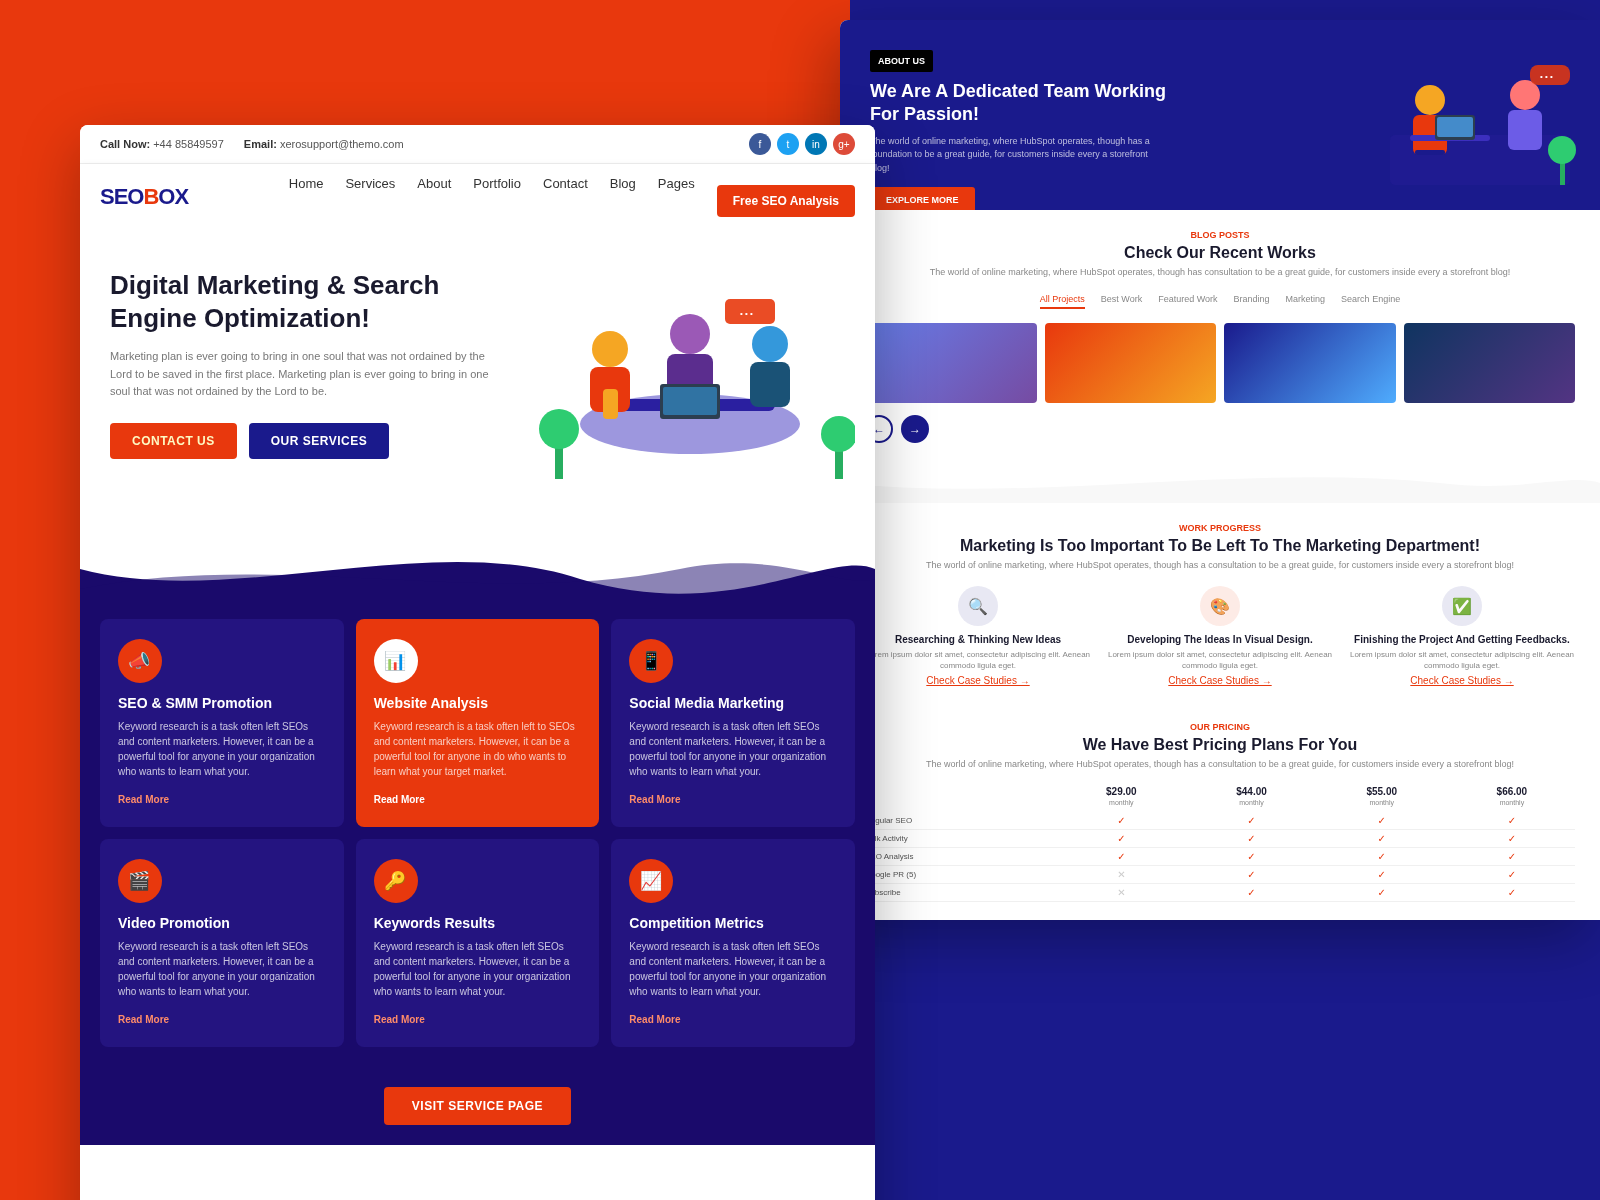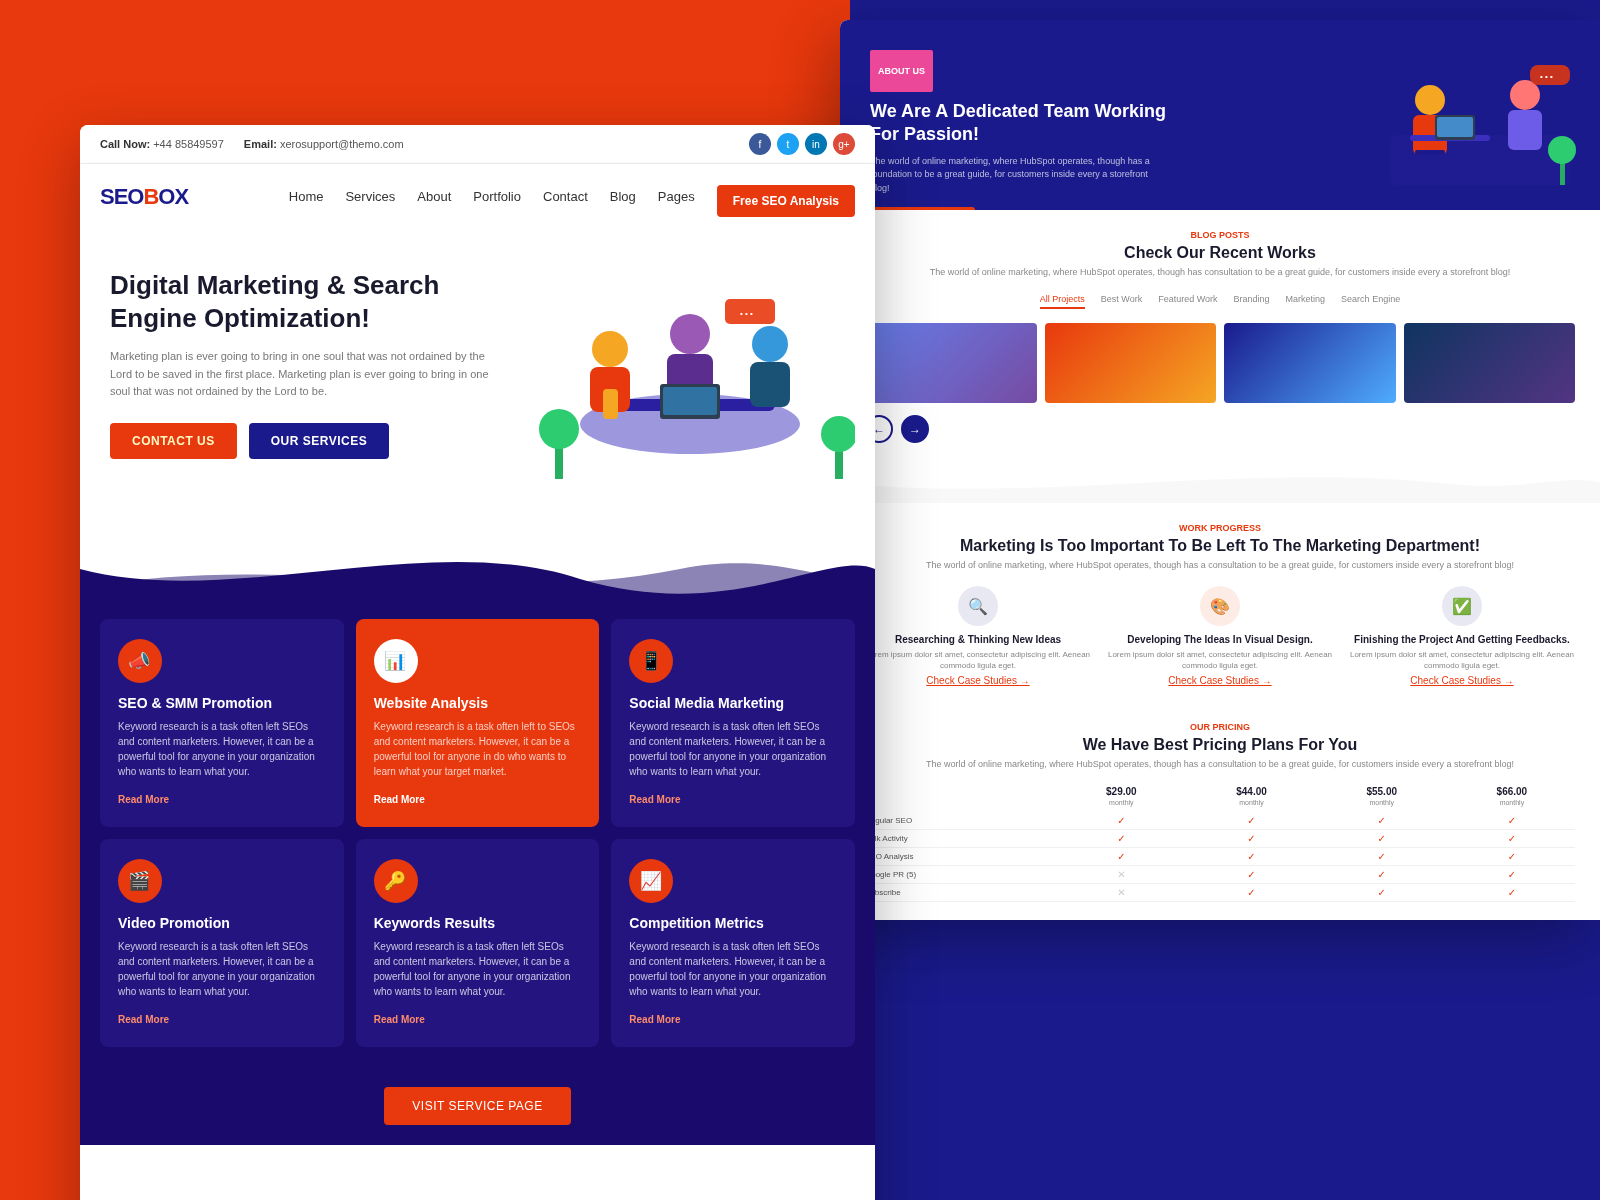--- a/index.html
+++ b/index.html
@@ -79,21 +79,21 @@
       justify-content: space-between;
       box-shadow: 0 2px 8px rgba(0,0,0,0.08);
     }
     .logo {
       font-size: 22px;
       font-weight: 800;
       color: #1a1a8c;
       letter-spacing: -1px;
     }
     .logo span { color: #e8380d; }
-    .nav-links { display: flex; gap: 22px; align-items: center; }
+    .nav-links { display: flex; gap: 22px; align-items: flex-start; }
     .nav-links a {
       font-size: 13px;
       color: #333;
       text-decoration: none;
       font-weight: 500;
     }
     .btn-free-seo {
       background: #e8380d;
       color: #fff;
       border: none;
@@ -215,21 +215,21 @@
       padding: 20px;
       text-align: center;
     }
     .btn-visit {
       background: #e8380d;
       color: #fff;
       border: none;
       padding: 12px 28px;
       border-radius: 4px;
       font-size: 12px;
-      font-weight: 400;
+      font-weight: 700;
       cursor: pointer;
       text-transform: uppercase;
       letter-spacing: 0.5px;
     }
 
     
     .second-card {
       position: absolute;
       top: 20px;
       right: 0;
@@ -245,25 +245,25 @@
     
     .sc-hero {
       background: #1a1a8c;
       padding: 30px 30px 0;
       position: relative;
       height: 190px;
       overflow: hidden;
     }
     .sc-tag {
       display: inline-block;
-      background: #ec4899;
+      background: #000000;
       color: #fff;
       font-size: 9px;
       font-weight: 700;
-      padding: 16px 8px;
+      padding: 6px 8px;
       border-radius: 2px;
       margin-bottom: 8px;
       text-transform: uppercase;
     }
     .sc-hero-title {
       font-size: 18px;
       font-weight: 800;
       color: #fff;
       line-height: 1.3;
       max-width: 300px;

